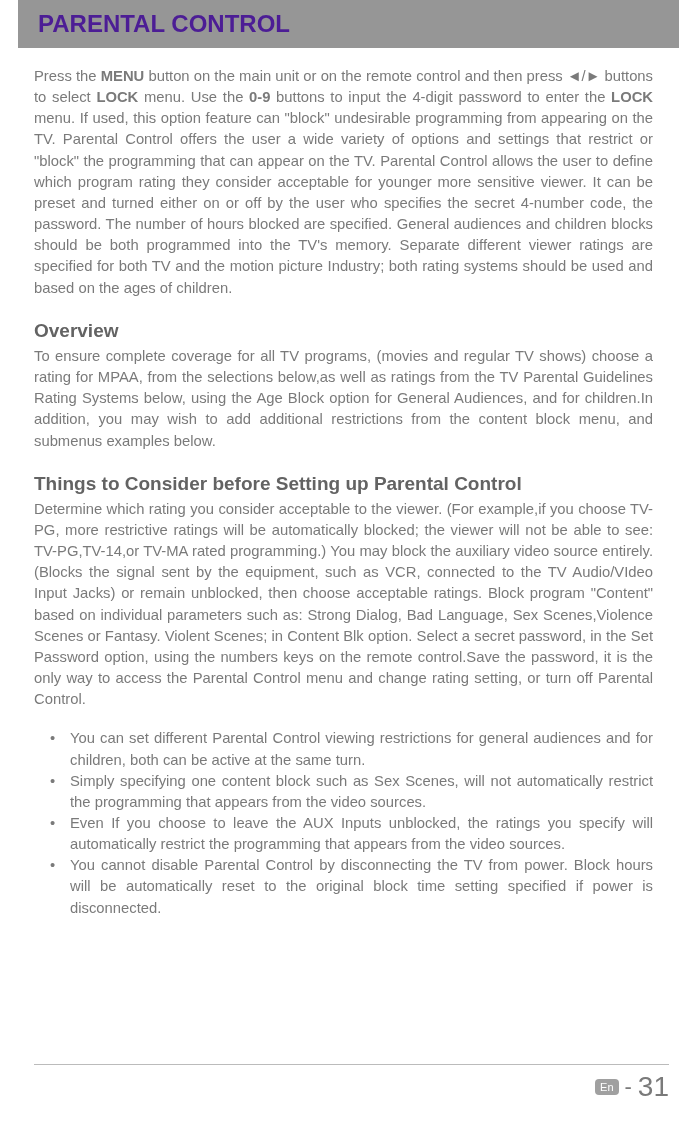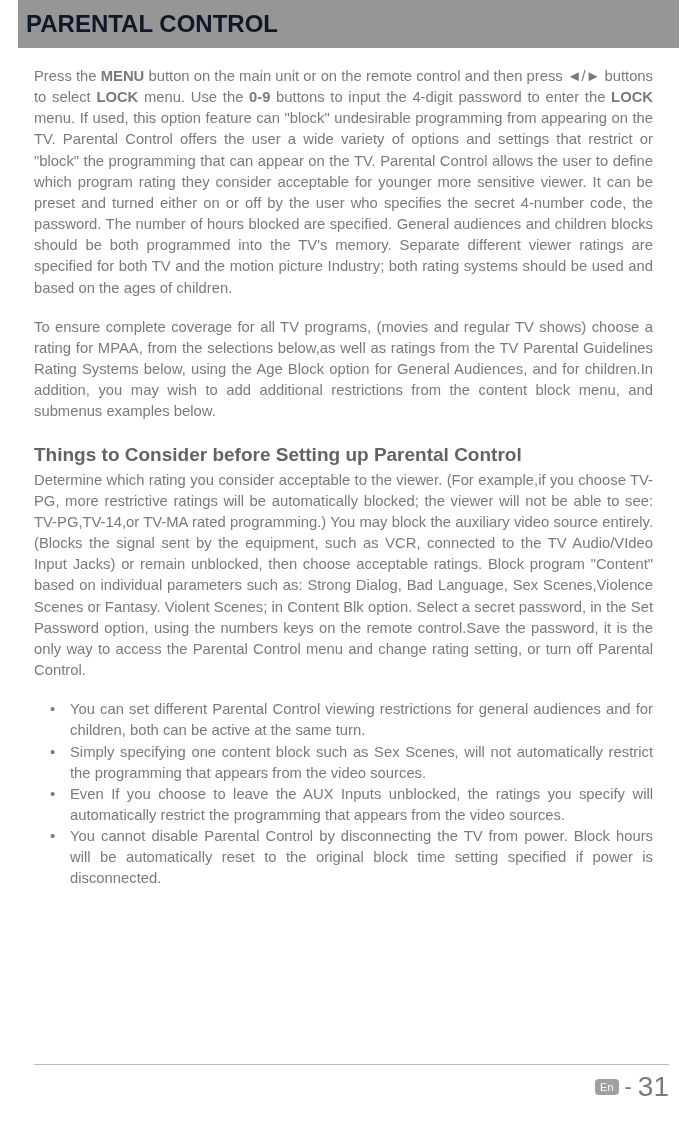--- a/index.html
+++ b/index.html
@@ -10,24 +10,24 @@
     body {
       width: 697px;
       height: 1123px;
       font-family: Arial, Helvetica, sans-serif;
       color: #7a7a7a;
       background: #fff;
       position: relative;
     }
     .header-bar {
       background: #969696;
-      color: #0f172a;
+      color: #4c1d95;
       font-size: 24px;
       font-weight: bold;
-      padding: 10px 8px;
+      padding: 10px 20px;
       margin: 0 18px;
     }
     .content {
       padding: 18px 44px 0 34px;
       font-size: 14.8px;
       line-height: 1.43;
       text-align: justify;
     }
     .intro-text {
       margin-bottom: 18px;
@@ -96,20 +96,21 @@
 <div class="header-bar">
   <span>PARENTAL CONTROL</span>
 </div>
 
 <div class="content">
 
   <div class="intro-text">
     <span>Press the </span><span class="bold">MENU</span><span> button on the main unit or on the remote control and then press ◄/► buttons to select </span><span class="bold">LOCK</span><span> menu. Use the </span><span class="bold">0-9</span><span> buttons to input the 4-digit password to enter the </span><span class="bold">LOCK</span><span> menu. If used, this option feature  can "block" undesirable programming from appearing on the TV. Parental Control offers the user a wide  variety  of options and settings that restrict or "block" the programming that can appear on the TV. Parental Control allows the user to define which program rating they consider acceptable for younger more sensitive viewer. It can be preset and turned either on or off by the user who specifies the secret 4-number code, the password. The number of hours blocked are specified. General audiences and children blocks should be both programmed into the TV's memory. Separate different viewer ratings are specified for both TV and the motion picture Industry;  both rating systems should be used and based on the ages of children.</span>
   </div>
 
+  <div class="section-heading">Overview</div>
   <div class="section-text">To ensure complete coverage for all TV programs, (movies and regular TV shows) choose a rating for MPAA, from the selections below,as well as ratings from the TV Parental Guidelines Rating Systems below, using the Age Block option for General Audiences, and for children.In addition, you may wish to add additional restrictions from the content block menu, and submenus examples below.</div>
 
   <div class="section-heading">Things to Consider before Setting up Parental Control</div>
   <div class="section-text">Determine which rating you consider acceptable to the viewer. (For example,if you choose TV-PG, more restrictive ratings will be automatically blocked; the viewer will not be able to see: TV-PG,TV-14,or TV-MA rated programming.) You may block the auxiliary video source entirely. (Blocks the signal sent by the equipment, such as VCR, connected to the TV Audio/VIdeo Input Jacks) or remain unblocked, then choose acceptable ratings. Block program "Content" based on individual parameters such as: Strong Dialog, Bad Language, Sex Scenes,Violence Scenes or Fantasy. Violent Scenes; in Content Blk option. Select a secret password, in the Set Password option, using the numbers keys on the remote control.Save the password, it is the only way to access the Parental  Control menu and change rating setting, or turn off Parental Control.</div>
 
   <div class="bullet-list">
     <div class="bullet-item">
       <div class="bullet-dot">•</div>
       <div class="bullet-text">You can set different Parental Control viewing restrictions for general audiences and for children, both can be active at the same turn.</div>
     </div>

